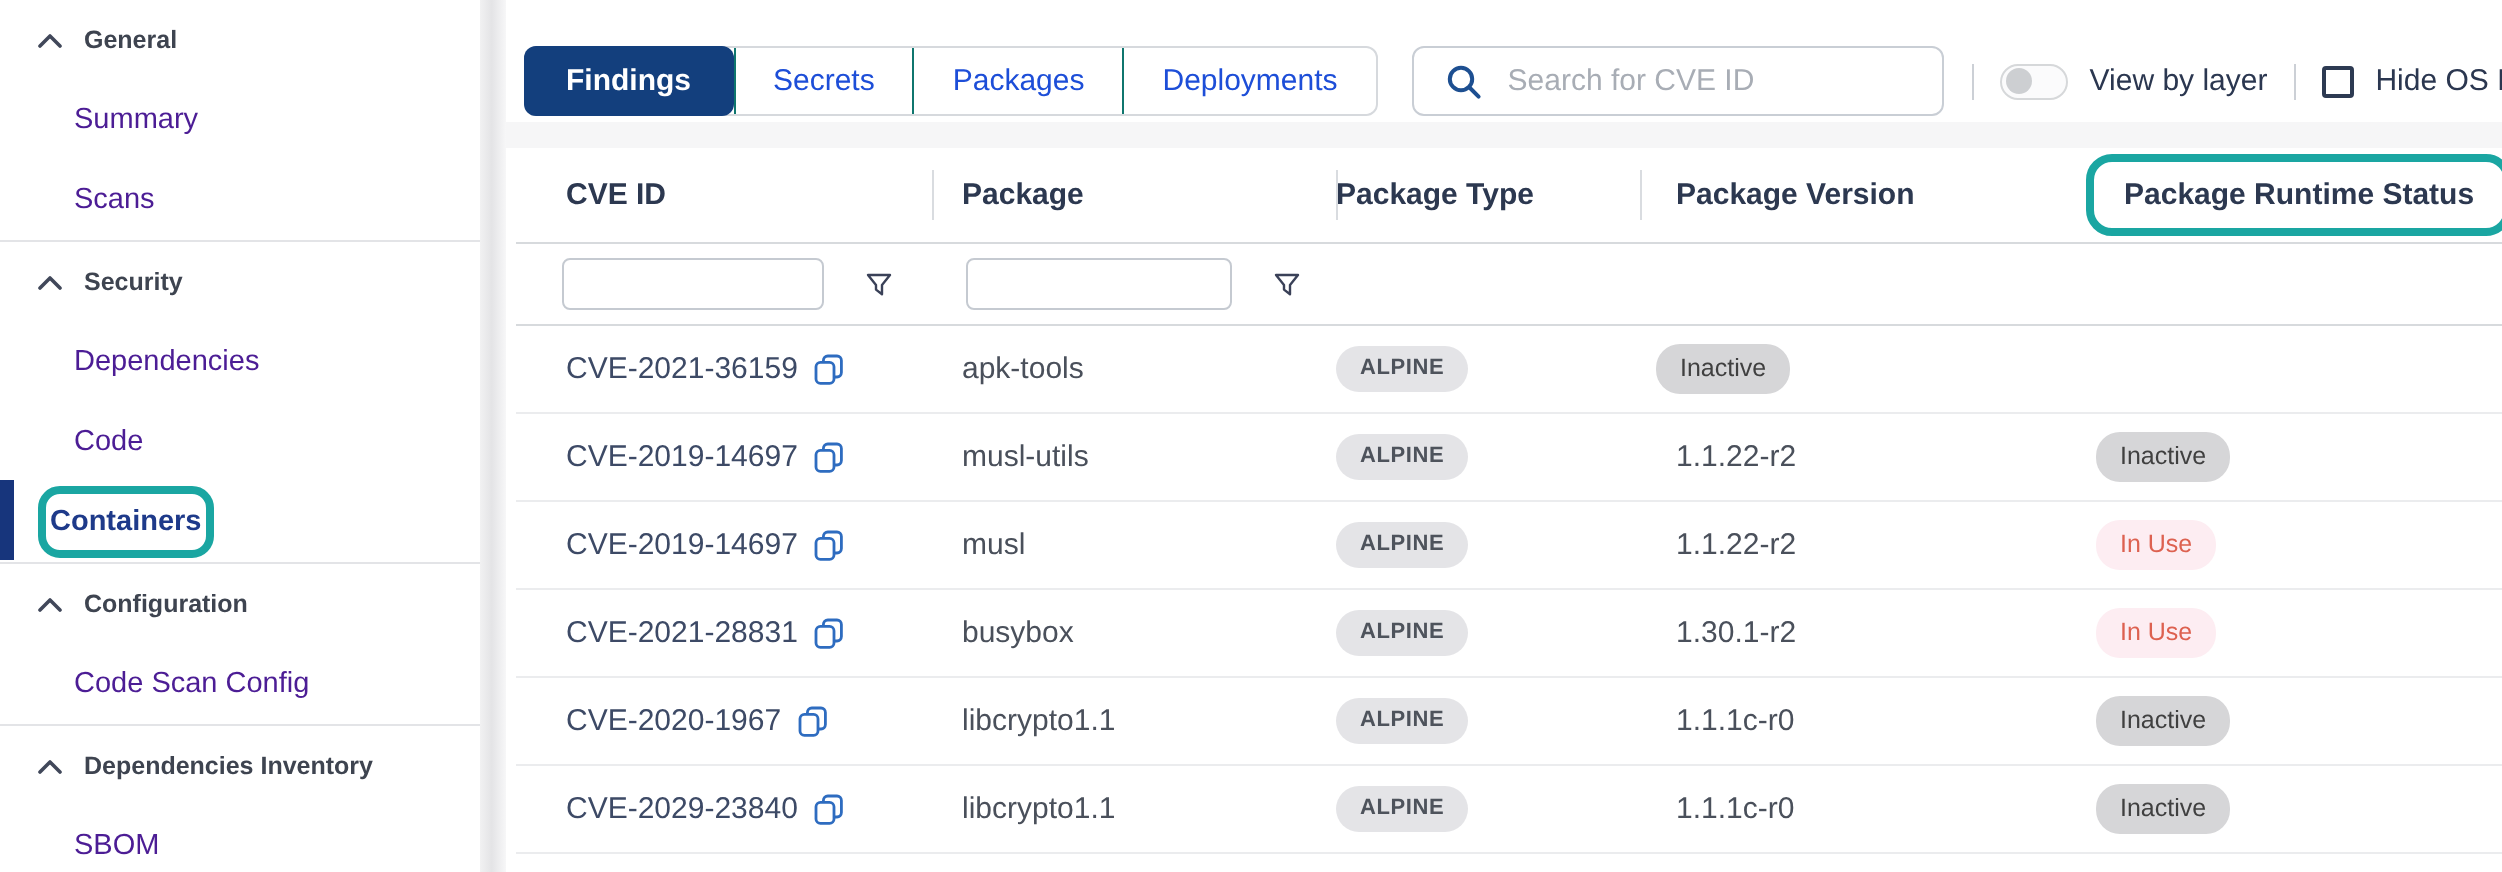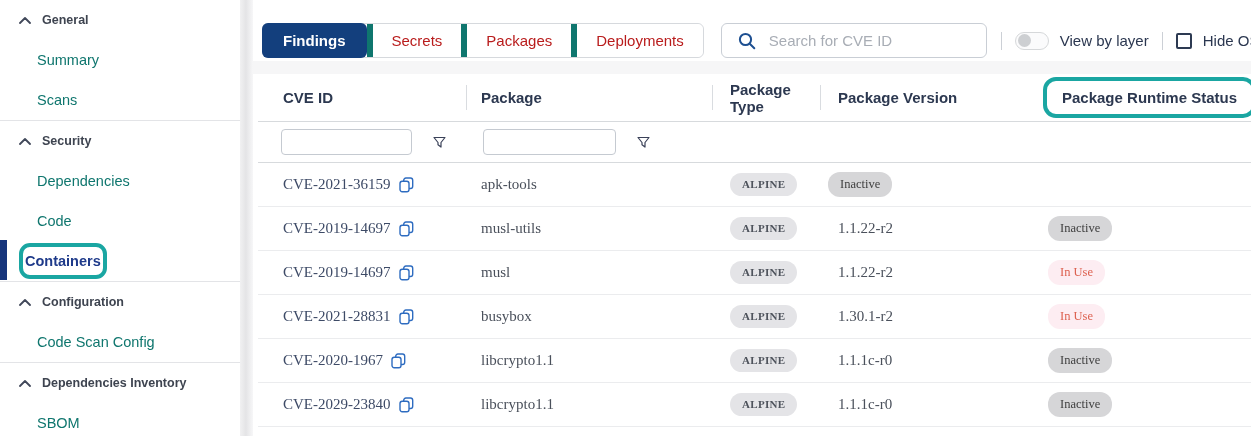--- a/index.html
+++ b/index.html
@@ -19,39 +19,39 @@
   }
   .app{display:flex;width:100%;height:100%;}
 
   
   .sidebar{flex:0 0 240px;width:240px;background:#fff;overflow:hidden;}
   .nav-section{border-top:1px solid #e3e4e7;}
   .nav-section:first-child{border-top:none;}
   .nav-header{height:40px;display:flex;align-items:center;gap:11px;padding-left:19px;
     color:#3e4450;font-weight:700;font-size:12.5px;cursor:pointer;}
   .nav-item{height:40px;display:flex;align-items:center;padding-left:37px;
-    color:#0f766e;font-size:14.5px;position:relative;cursor:pointer;}
+    color:#4c1d95;font-size:14.5px;position:relative;cursor:pointer;}
   .nav-item.active{color:var(--active-navy);font-weight:700;}
   .nav-item.active::before{content:"";position:absolute;left:0;top:-1px;bottom:1px;width:7px;background:#17357c;}
 
   
   .annot{border:4px solid var(--teal);border-radius:11px;display:inline-flex;align-items:center;background:transparent;}
   .annot-sidebar{padding:6px 2px;margin:-10px -18px;}
   .annot-header{padding:8px 15px;margin-left:-5px;white-space:nowrap;border-width:4.5px;border-radius:13px;}
 
   
   .panel-strip{flex:0 0 13px;background:linear-gradient(90deg,#f1f1f2 0%,#e4e4e6 45%,#f7f7f8 100%);}
 
   
   .main{flex:1;display:flex;flex-direction:column;min-width:0;background:#fff;}
 
   .toolbar{margin-top:23px;height:35px;display:flex;align-items:center;padding-left:9px;flex:0 0 auto;}
   .tabs{display:flex;border:1px solid #d6d9dd;border-radius:6px;height:35px;background:#fff;}
-  .tab{padding:0 19px;display:flex;align-items:center;font-size:15px;color:#b91c1c;background:#fff;
-    border:none;border-left:6px solid #0f766e;cursor:pointer;font-family:inherit;}
+  .tab{padding:0 19px;display:flex;align-items:center;font-size:15px;color:#1d4ed8;background:#fff;
+    border:none;border-left:1px solid #0f766e;cursor:pointer;font-family:inherit;}
   .tab:first-child{border-left:none;border-radius:6px 0 0 6px;}
   .tab:last-child{border-radius:0 6px 6px 0;}
   .tab.active{background:var(--navy);color:#fff;font-weight:700;border-radius:6px;margin:-1px 0 -1px -1px;padding:0 21px;}
 
   .search-box{margin-left:17px;width:271px;height:35px;border:1px solid #c9ced5;border-radius:6px;
     display:flex;align-items:center;padding:0 16px;gap:11px;background:#fff;}
   .search-box input{border:none;outline:none;flex:1;font-size:15px;color:#3c4452;font-family:inherit;background:transparent;}
   .search-box input::placeholder{color:#a8adb5;}
 
   .vdiv{width:1px;height:18px;background:#ccd0d6;margin:0 13px;flex:0 0 auto;}
@@ -61,31 +61,31 @@
   .checkbox{width:16px;height:16px;border:2px solid #2d3a52;border-radius:2px;background:#fff;cursor:pointer;flex:0 0 auto;}
 
   .gap-band{height:13px;background:#f6f6f7;margin-top:3px;flex:0 0 auto;}
 
   
   .table{margin-left:5px;flex:1;min-height:0;}
   .grid-row{display:grid;grid-template-columns:208px 202px 152px 220px 1fr;align-items:center;}
   .thead{height:48px;border-bottom:1px solid var(--hard-border);}
   .hcell{font-weight:700;font-size:15px;color:var(--hdr-text);position:relative;height:100%;display:flex;align-items:center;}
   .hcell.sep::before{content:"";position:absolute;left:0;top:11px;bottom:11px;width:1px;background:#d9dce0;}
-  .c1{padding-left:25px;} .c2{padding-left:15px;} .c3{padding-left:18px;margin-left:44px;} .c4{padding-left:18px;} .c5{padding-left:8px;}
+  .c1{padding-left:25px;} .c2{padding-left:15px;} .c3{} .c4{padding-left:18px;} .c5{padding-left:8px;}
 
   .filter-row{height:41px;border-bottom:1px solid var(--hard-border);}
   .fcell{display:flex;align-items:center;gap:21px;height:100%;}
   .fcell.f1{padding-left:23px;} .fcell.f2{padding-left:17px;}
   .filter-input{width:131px;height:26px;border:1px solid #c5cad1;border-radius:4px;outline:none;
     padding:0 8px;font-size:13px;font-family:inherit;color:#3c4452;}
   .f2 .filter-input{width:133px;}
   .icon-btn{background:none;border:none;padding:0;display:inline-flex;cursor:pointer;}
 
-  .trow{height:44px;border-bottom:1px solid var(--row-border);font-family:Liberation Serif, serif;}
+  .trow{height:44px;border-bottom:1px solid var(--row-border);}
   .cell{display:flex;align-items:center;height:100%;font-size:15px;color:#4a505b;}
   .cve-link{color:#3d4a66;cursor:pointer;}
   .copy-btn{margin-left:8px;}
   .type-badge{background:#e4e4e7;color:#4e535c;font-size:11px;font-weight:700;letter-spacing:.3px;
     padding:5px 12px;border-radius:12px;line-height:1.1;}
   .status-badge{font-size:12.5px;padding:5px 12px;border-radius:12px;line-height:1.15;}
   .status-badge.inactive{background:#d6d6d8;color:#404040;}
   .status-badge.in-use{background:#fdedf2;color:#dd6150;}
 </style>
 </head>

